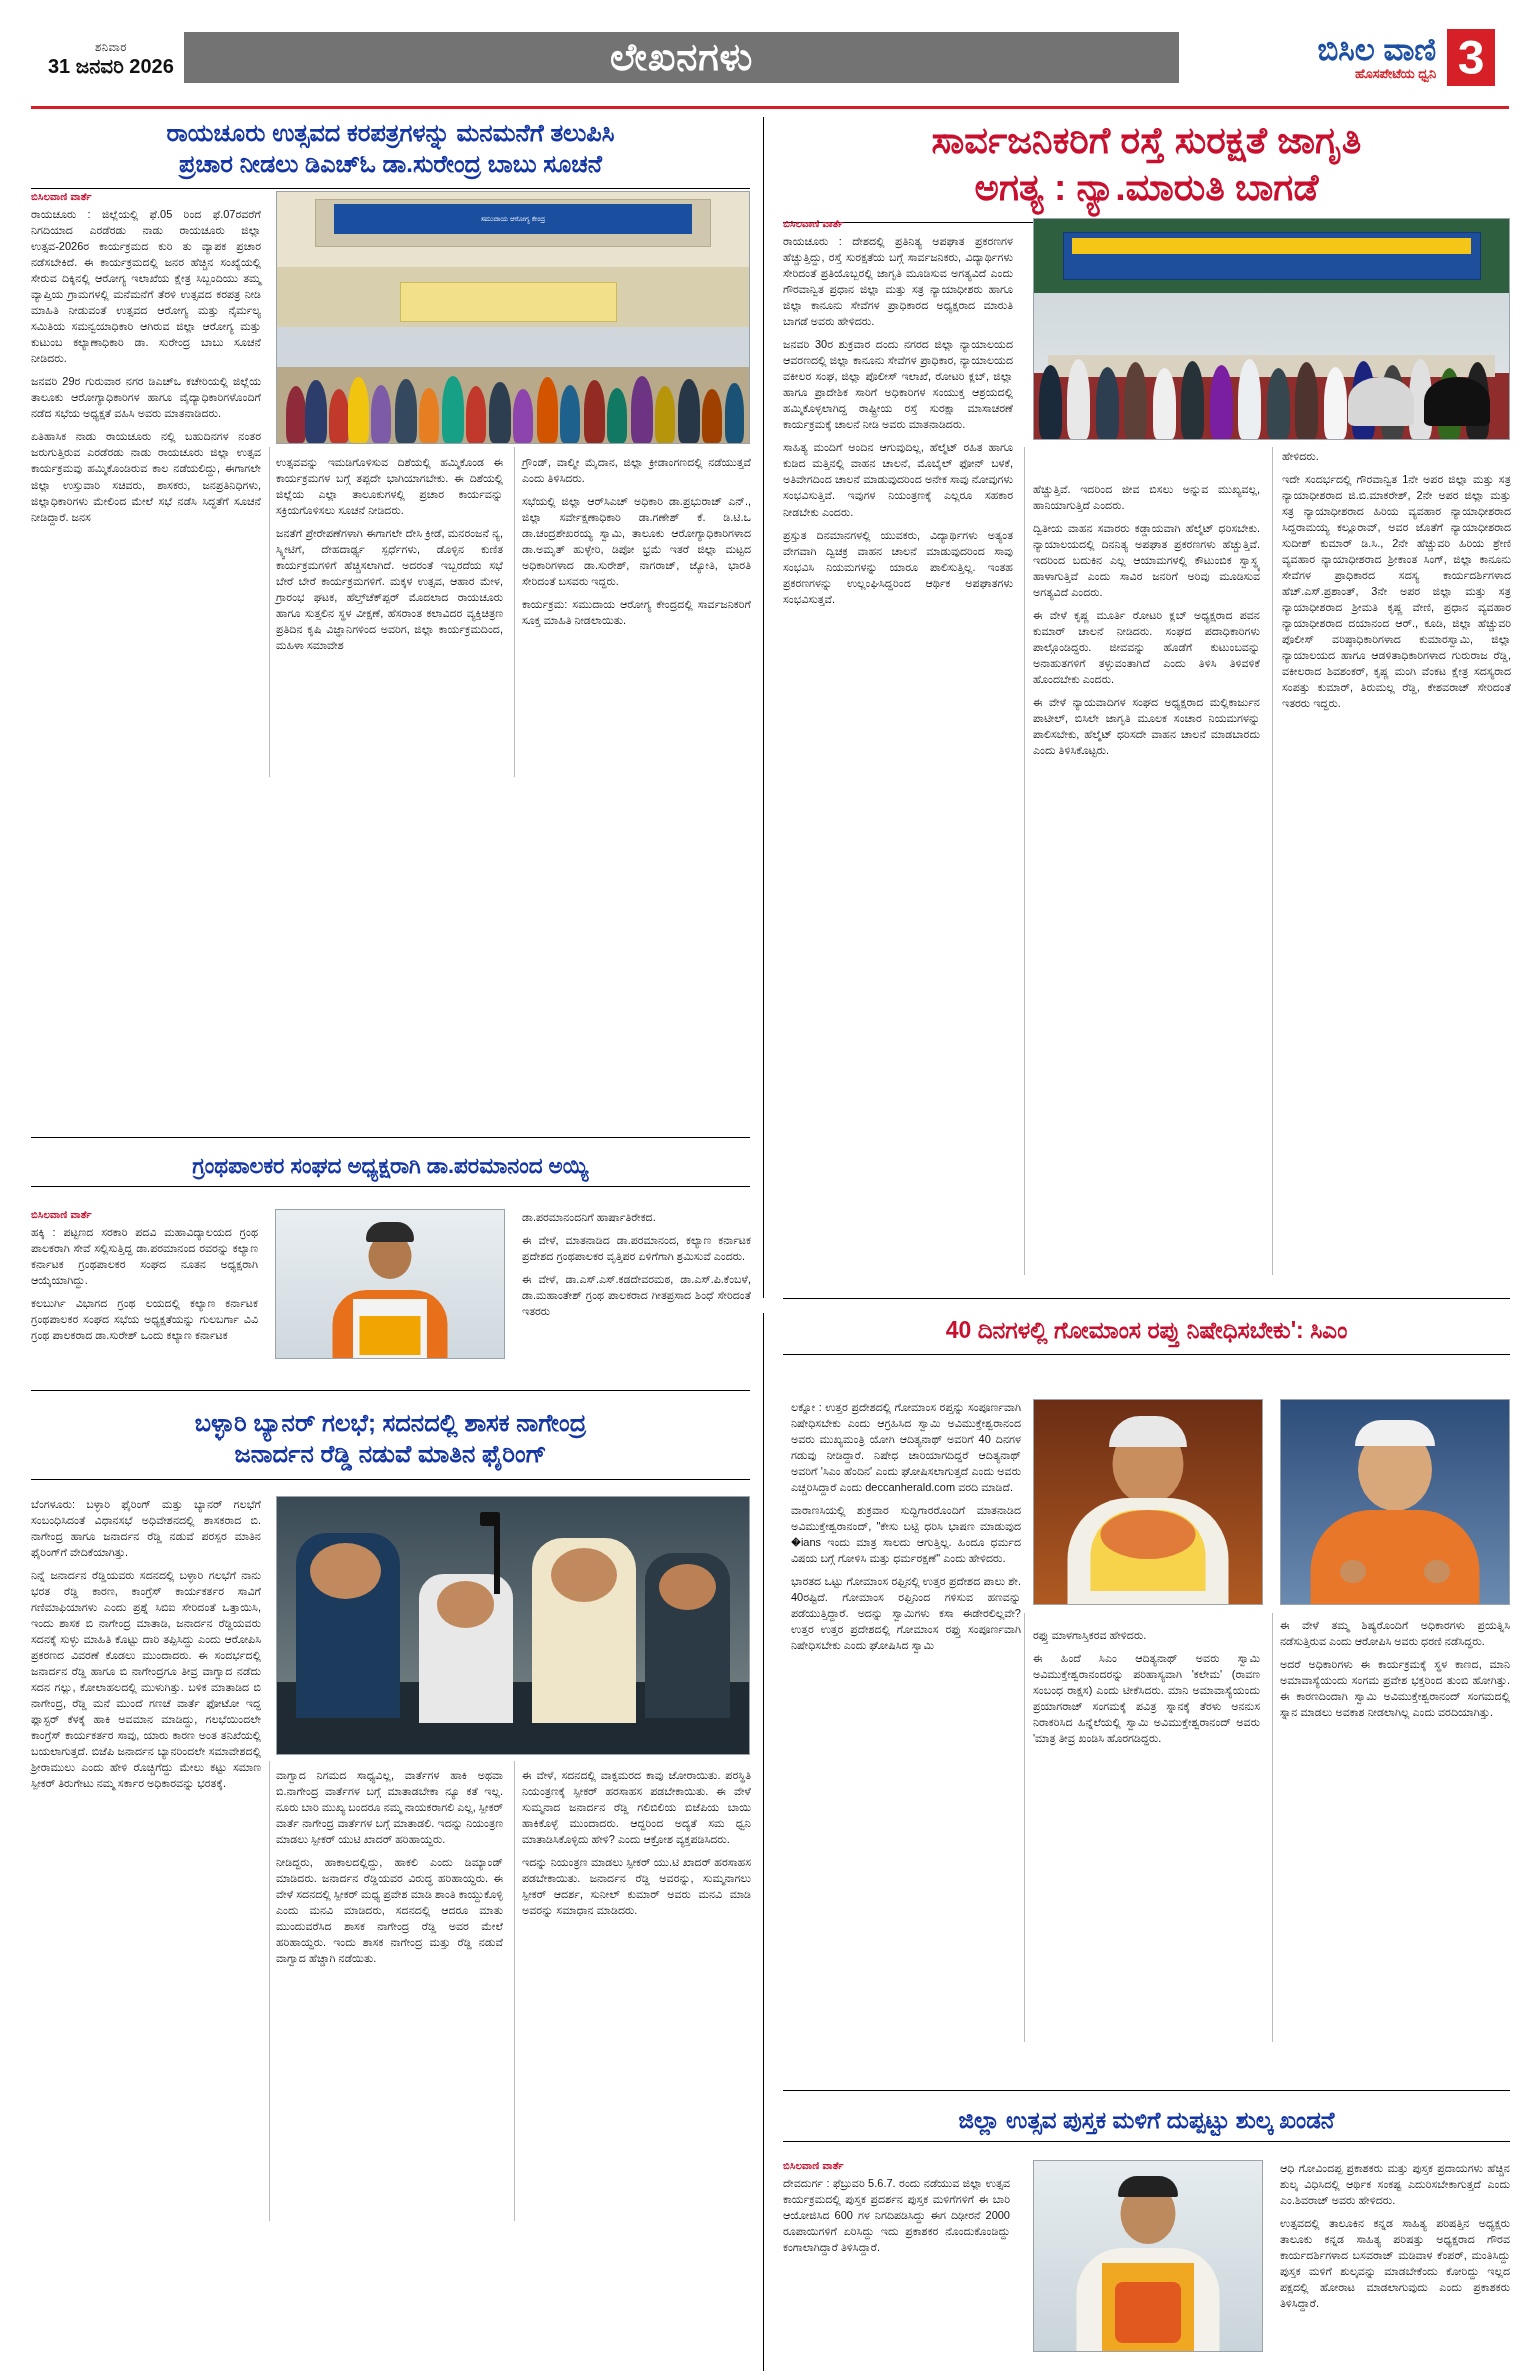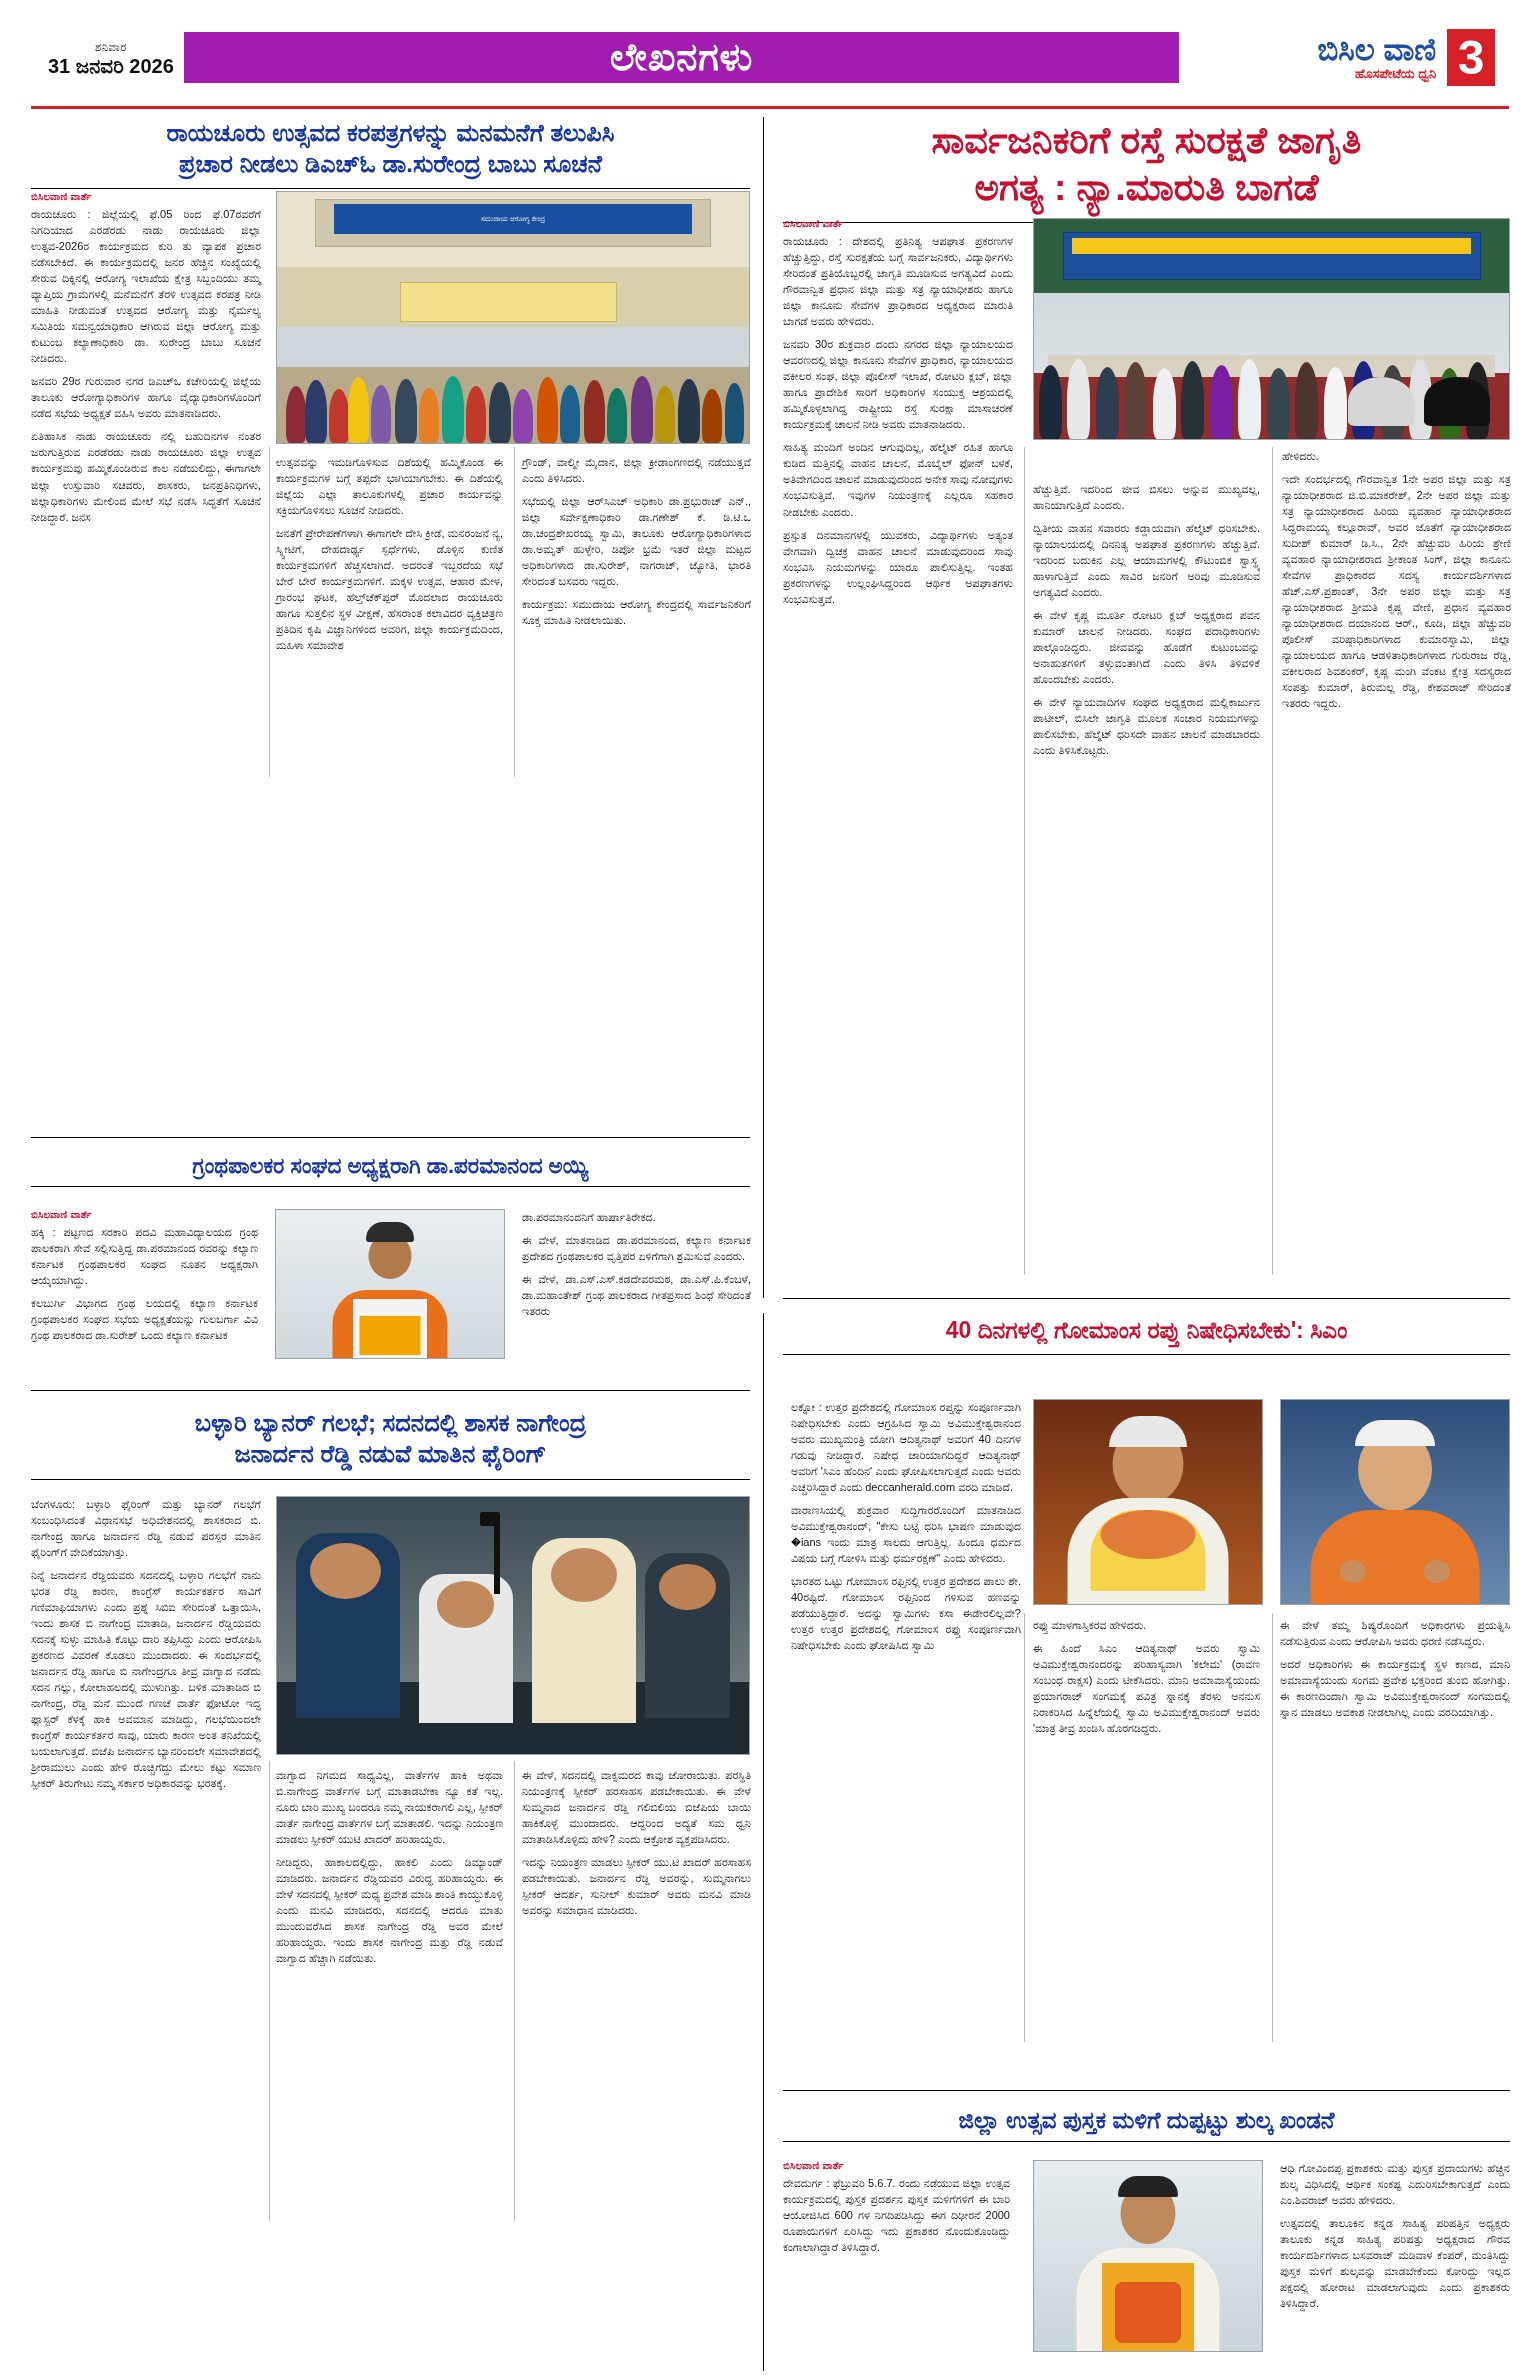--- a/index.html
+++ b/index.html
@@ -29,21 +29,21 @@
   }
   .mast-left {
     position:absolute; left:17px; top:14px;
     text-align:center; line-height:1.25;
   }
   .mast-left .day { font-size:11.5px; color:#222; letter-spacing:0.4px; }
   .mast-left .date { font-size:20px; font-weight:bold; color:#111; }
 
   .mast-red-bar {
     position:absolute; left:153px; right:330px; top:6.1px; height:51px;
-    background:#a21caf;
+    background:#737373;
     display:flex; align-items:center; justify-content:center;
   }
   .mast-red-bar .title {
     color:#fff; font-size:38px; font-weight:bold; letter-spacing:0.8px;
   }
   .mast-right {
     position:absolute; right:14px; top:3.1px;
     display:flex; align-items:center; gap:10.7px;
   }
   .mast-right .brand {
@@ -365,21 +365,21 @@
       </div>
 
       <div style="position:absolute; left:8px; top:84px; width:230px;">
         <div class="col-text">
           <p>ಲಕ್ನೋ : ಉತ್ತರ ಪ್ರದೇಶದಲ್ಲಿ ಗೋಮಾಂಸ ರಪ್ತನ್ನು ಸಂಪೂರ್ಣವಾಗಿ ನಿಷೇಧಿಸಬೇಕು ಎಂದು ಆಗ್ರಹಿಸಿದ ಸ್ವಾಮಿ ಅವಿಮುಕ್ತೇಶ್ವರಾನಂದ ಅವರು ಮುಖ್ಯಮಂತ್ರಿ ಯೋಗಿ ಆದಿತ್ಯನಾಥ್ ಅವರಿಗೆ 40 ದಿನಗಳ ಗಡುವು ನೀಡಿದ್ದಾರೆ. ನಿಷೇಧ ಜಾರಿಯಾಗದಿದ್ದರೆ ಆದಿತ್ಯನಾಥ್ ಅವರಿಗೆ 'ಸಿಎಂ ಹೆಂದಿನ' ಎಂದು ಘೋಷಿಸಲಾಗುತ್ತದೆ ಎಂದು ಅವರು ಎಚ್ಚರಿಸಿದ್ದಾರೆ ಎಂದು deccanherald.com ವರದಿ ಮಾಡಿದೆ.</p>
           <p>ವಾರಾಣಸಿಯಲ್ಲಿ ಶುಕ್ರವಾರ ಸುದ್ದಿಗಾರರೊಂದಿಗೆ ಮಾತನಾಡಿದ ಅವಿಮುಕ್ತೇಶ್ವರಾನಂದ್, "ಕೇಸು ಬಟ್ಟಿ ಧರಿಸಿ ಭಾಷಣ ಮಾಡುವುದ �ians ಇಂದು ಮಾತ್ರ ಸಾಲದು ಆಗುತ್ತಿಲ್ಲ. ಹಿಂದೂ ಧರ್ಮದ ವಿಷಯ ಬಗ್ಗೆ ಗೋಳಿಸಿ ಮತ್ತು ಧರ್ಮರಕ್ಷಣೆ" ಎಂದು ಹೇಳಿದರು.</p>
           <p>ಭಾರತದ ಒಟ್ಟು ಗೋಮಾಂಸ ರಫ್ತಿನಲ್ಲಿ ಉತ್ತರ ಪ್ರದೇಶದ ಪಾಲು ಶೇ. 40ರಷ್ಟಿದೆ. ಗೋಮಾಂಸ ರಫ್ತಿನಿಂದ ಗಳಿಸುವ ಹಣವನ್ನು ಪಡೆಯುತ್ತಿದ್ದಾರೆ. ಅದನ್ನು ಸ್ವಾಮಿಗಳು ಕಸಾ ಈಡೇರಲಿಲ್ಲವೇ? ಉತ್ತರ ಉತ್ತರ ಪ್ರದೇಶದಲ್ಲಿ ಗೋಮಾಂಸ ರಫ್ತು ಸಂಪೂರ್ಣವಾಗಿ ನಿಷೇಧಿಸಬೇಕು ಎಂದು ಘೋಷಿಸಿದ ಸ್ವಾಮಿ</p>
         </div>
       </div>
 
-      <div style="position:absolute; left:250px; top:302px; width:227px;">
+      <div style="position:absolute; left:250px; top:312px; width:227px;">
         <div class="col-text">
           <p>ರಫ್ತು ಮಾಳಗಾಸ್ತಿಕರವ ಹೇಳಿದರು.</p>
           <p>ಈ ಹಿಂದೆ ಸಿಎಂ ಆದಿತ್ಯನಾಥ್ ಅವರು ಸ್ವಾಮಿ ಅವಿಮುಕ್ತೇಶ್ವರಾನಂದರನ್ನು ಪರಿಹಾಸ್ಯವಾಗಿ 'ಕಲೇಮ' (ರಾವಣ ಸಂಬಂಧ ರಾಕ್ಷಸ) ಎಂದು ಟೀಕೆಸಿದರು. ಮಾನಿ ಅಮಾವಾಸ್ಯೆಯಂದು ಪ್ರಯಾಗರಾಜ್ ಸಂಗಮಕ್ಕೆ ಪವಿತ್ರ ಸ್ನಾನಕ್ಕೆ ತೆರಳು ಅನನುಸ ನಿರಾಕರಿಸಿದ ಹಿನ್ನೆಲೆಯಲ್ಲಿ ಸ್ವಾಮಿ ಅವಿಮುಕ್ತೇಶ್ವರಾನಂದ್ ಅವರು 'ಮಾತ್ರ ತೀವ್ರ ಖಂಡಿಸಿ ಹೊರಗಡಿದ್ದರು.</p>
         </div>
       </div>
 
       <div style="position:absolute; left:497px; top:302px; width:230px;">
         <div class="col-text">
           <p>ಈ ವೇಳೆ ತಮ್ಮ ಶಿಷ್ಯರೊಂದಿಗೆ ಅಧಿಕಾರಗಳು ಪ್ರಯತ್ನಿಸಿ ನಡೆಸುತ್ತಿರುವ ಎಂದು ಆರೋಪಿಸಿ ಅವರು ಧರಣಿ ನಡೆಸಿದ್ದರು.</p>
           <p>ಅದರೆ ಅಧಿಕಾರಿಗಳು ಈ ಕಾರ್ಯಕ್ರಮಕ್ಕೆ ಸ್ಥಳ ಕಾಣದ, ಮಾನಿ ಅಮಾವಾಸ್ಯೆಯಂದು ಸಂಗಮ ಪ್ರವೇಶ ಭಕ್ತರಿಂದ ತುಂಬಿ ಹೋಗಿತ್ತು. ಈ ಕಾರಣದಿಂದಾಗಿ ಸ್ವಾಮಿ ಅವಿಮುಕ್ತೇಶ್ವರಾನಂದ್ ಸಂಗಮದಲ್ಲಿ ಸ್ನಾನ ಮಾಡಲು ಅವಕಾಶ ನೀಡಲಾಗಿಲ್ಲ ಎಂದು ವರದಿಯಾಗಿತ್ತು.</p>

